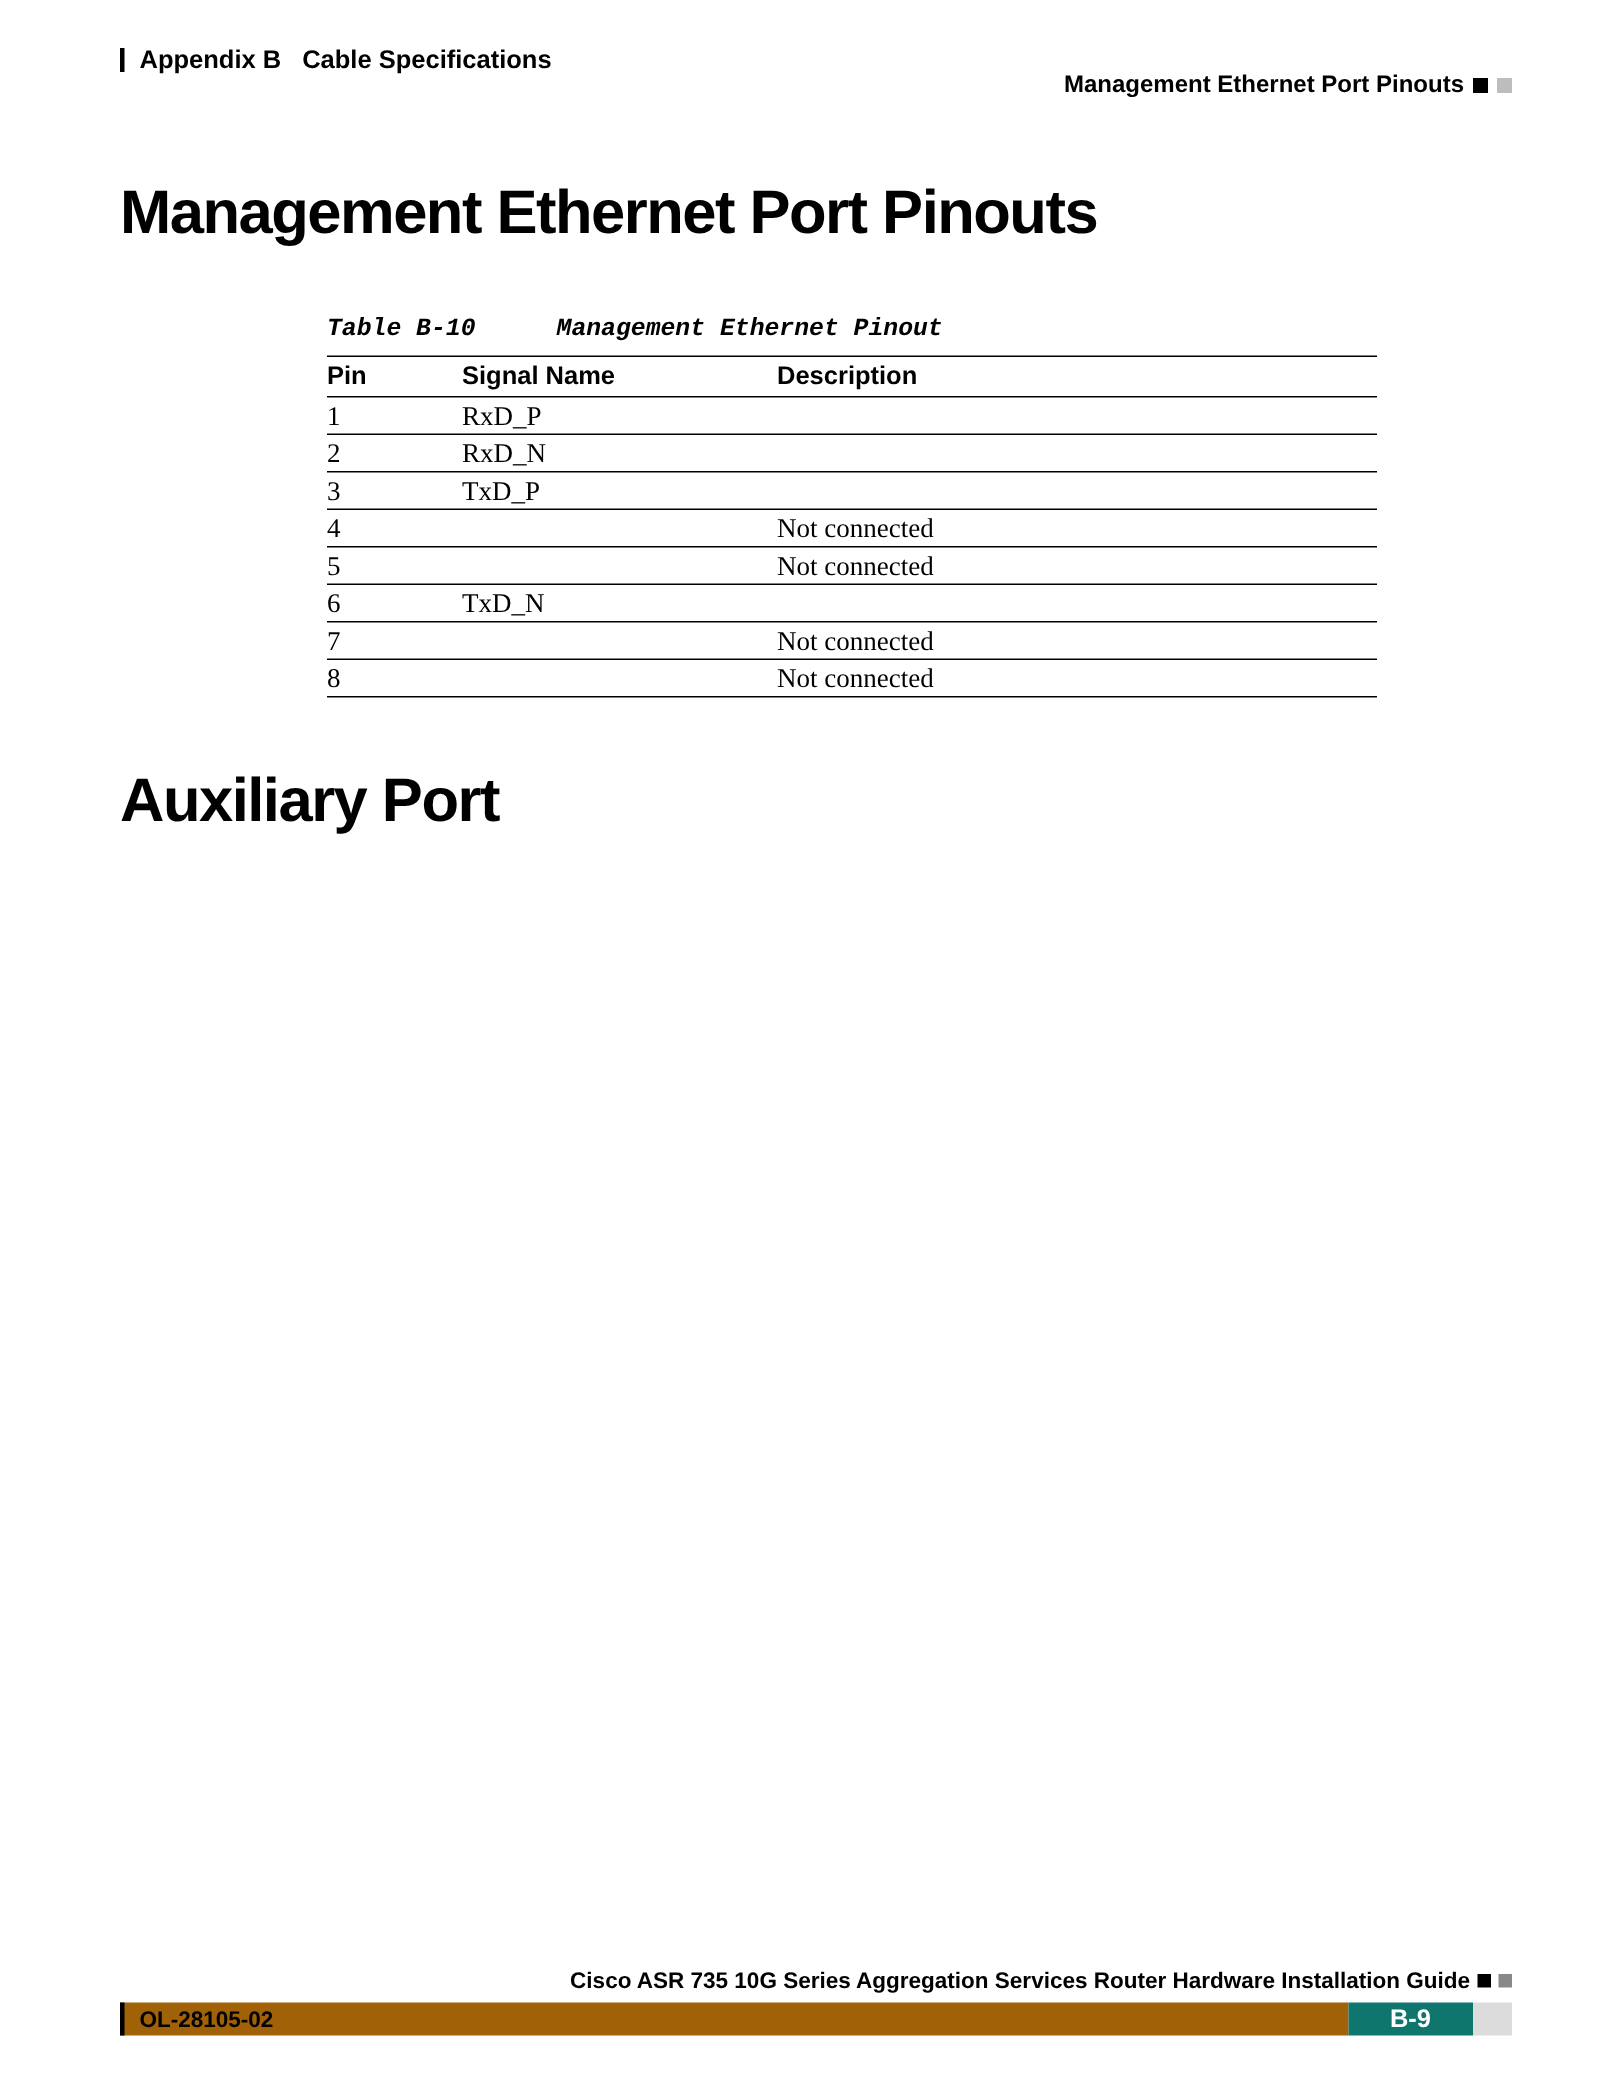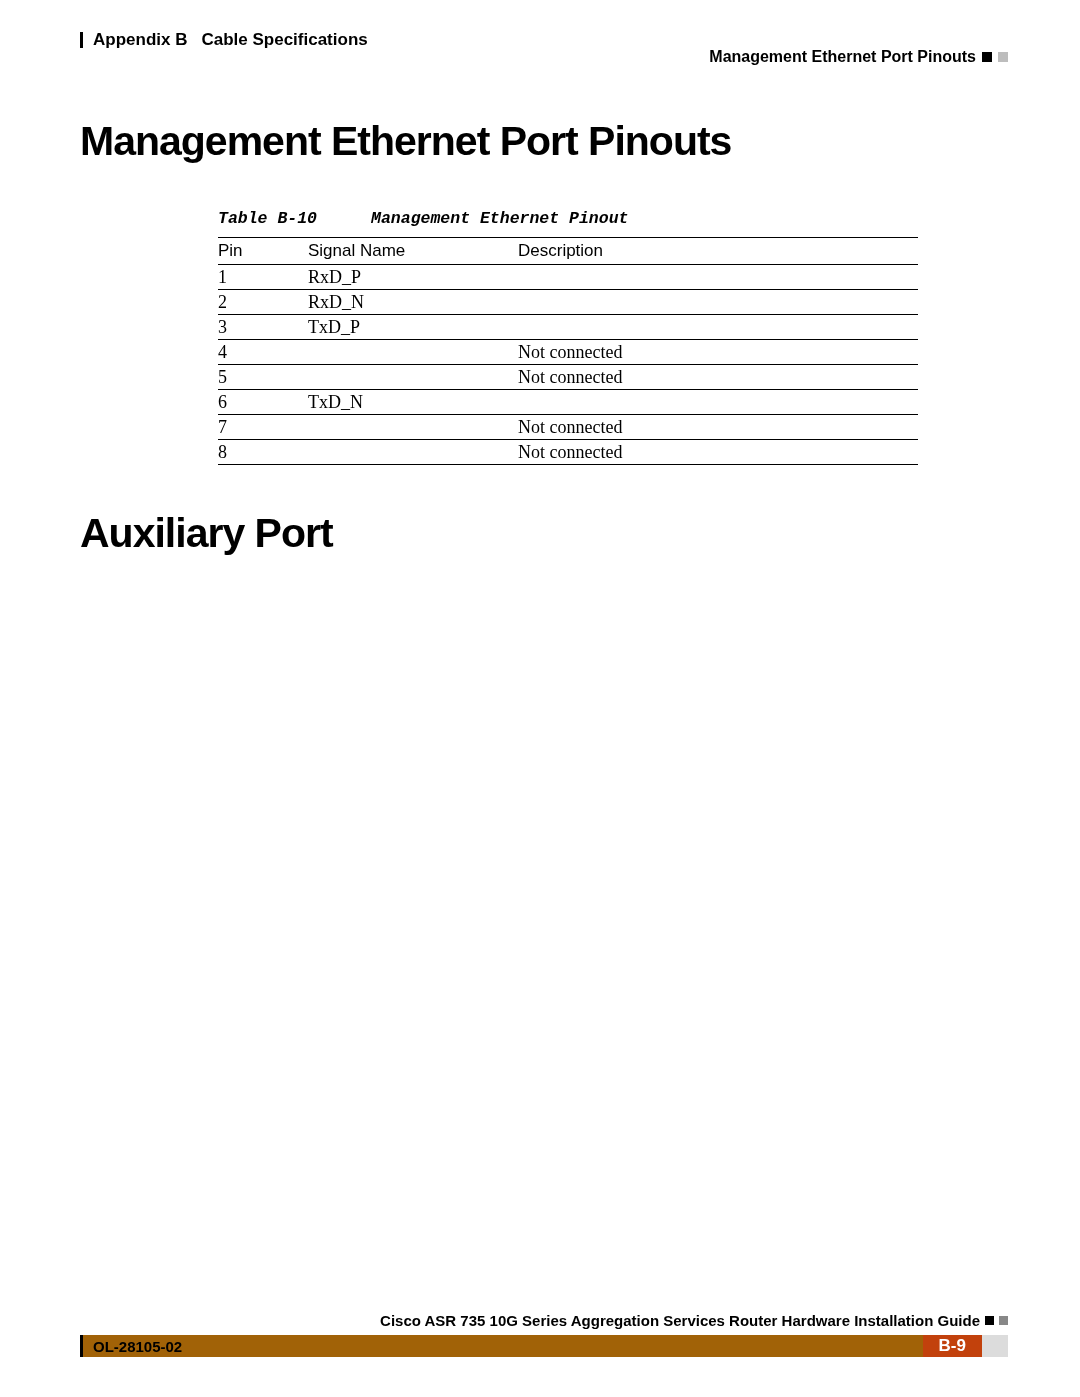--- a/index.html
+++ b/index.html
@@ -25,38 +25,38 @@
   #p1 { position:absolute; top:172px; left:218px; width:790px; }
   #p1 a { color:#0033cc; text-decoration:none; }
   #p2 { position:absolute; top:564px; left:218px; width:790px; }
 
   
   #tcap { position:absolute; top:209px; left:218px; font-family: Liberation Mono, monospace; font-weight:700; font-style:italic; font-size:16.5px; }
   #tcap .tno { margin-right:54px; }
 
   
   #tbl { position:absolute; top:237px; left:218px; width:700px; border-collapse:collapse; }
-  #tbl th { text-align:left; font-family: Arial, Helvetica, sans-serif; font-weight:400; font-size:17px; border-top:1.5px solid #000; border-bottom:1.5px solid #000; padding:3px 4px 3px 0; }
+  #tbl th { text-align:left; font-family: Arial, Helvetica, sans-serif; font-weight:700; font-size:17px; border-top:1.5px solid #000; border-bottom:1.5px solid #000; padding:3px 4px 3px 0; }
   #tbl td { font-size:18px; border-bottom:1px solid #000; padding:1px 4px 1px 0; height:25px; vertical-align:middle; }
   #tbl col.c1 { width:90px; }
   #tbl col.c2 { width:210px; }
   #tbl col.c3 { width:400px; }
 
   
   .ftr { position:absolute; left:80px; right:72px; bottom:24px; font-family: Arial, Helvetica, sans-serif; }
   .ftr-title-row { position:absolute; right:0; bottom:44px; display:flex; align-items:center; font-weight:700; font-size:15px; }
   .ftr-title-row .sq { display:inline-block; width:9px; height:9px; margin-left:5px; }
   .ftr-title-row .sq.a { background:#000; }
   .ftr-title-row .sq.b { background:#888; }
   .ftr-bar { position:absolute; left:0; right:0; bottom:16px; height:22px; display:flex; align-items:stretch; }
   .ftr-bar .lite { background:#a16207; flex:1; display:flex; align-items:center; }
   .ftr-bar .lite .bar { width:3px; height:22px; background:#000; margin:0 10px 0 0; }
   .ftr-bar .lite span { font-weight:700; font-size:15px; }
   .ftr-bar .darkwrap { display:flex; align-items:stretch; }
-  .ftr-bar .dark { background:#c2410c; color:#fff; font-weight:700; font-size:17px; display:flex; align-items:center; padding:0 16px; }
+  .ftr-bar .dark { background:#0f766e; color:#fff; font-weight:700; font-size:17px; display:flex; align-items:center; padding:0 28px; }
   .ftr-bar .tail { width:26px; background:#dcdcdc; }
 </style>
 </head>
 <body>
 
 <div class="page">
 
   <div class="hdr">
     <div class="hdr-left">
       <span class="bar"></span>

